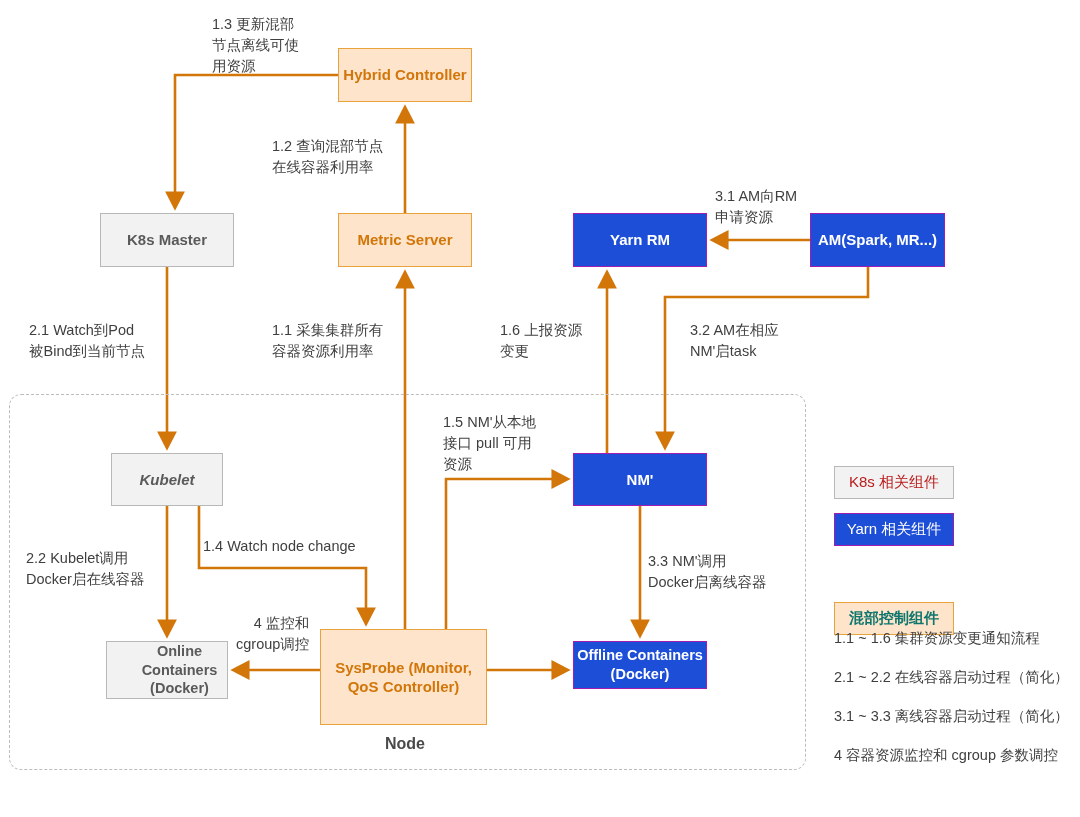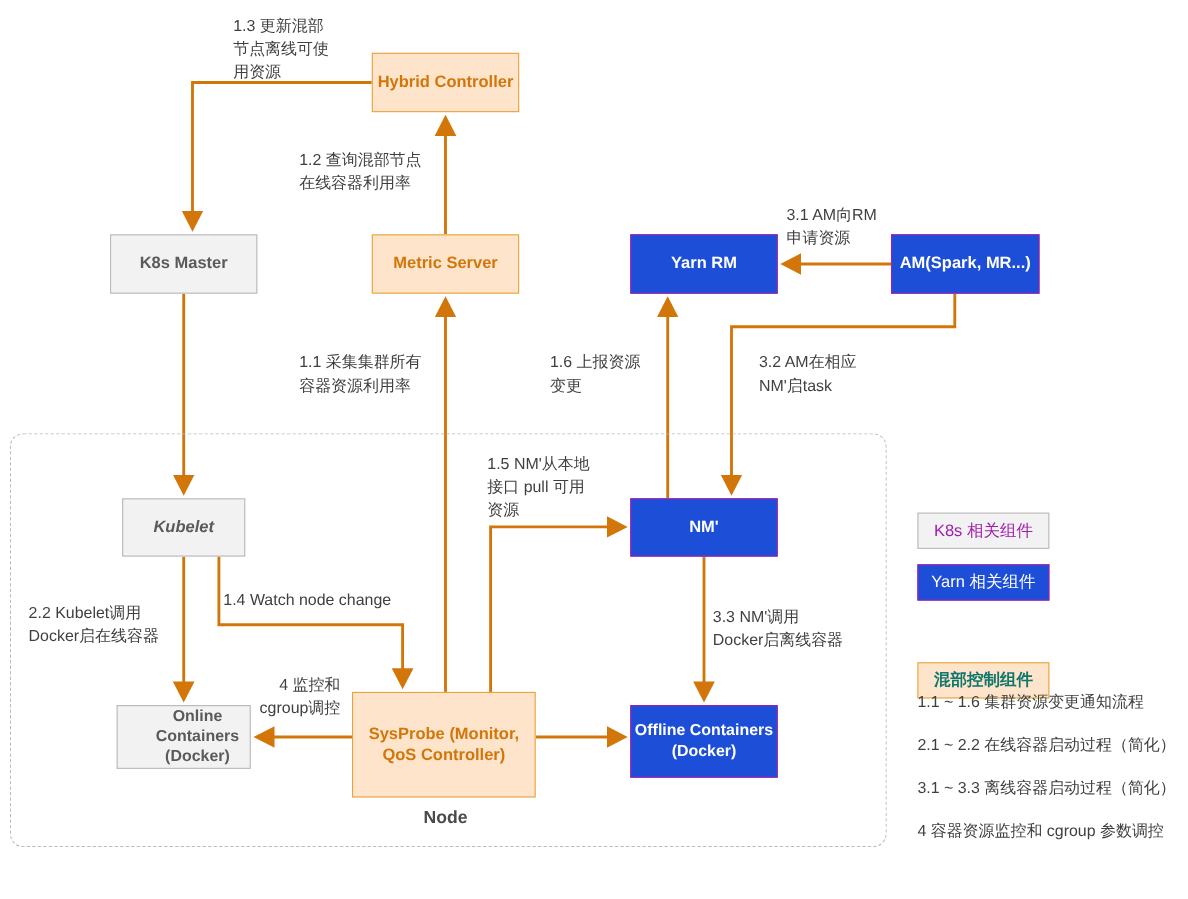--- a/index.html
+++ b/index.html
@@ -76,21 +76,21 @@
   }
   .legend-swatch {
     position: absolute;
     box-sizing: border-box;
     display: flex;
     align-items: center;
     justify-content: center;
     font-size: 15px;
     z-index: 4;
   }
-  .legend-swatch.k8s-style { color: #a21caf; font-weight: normal; }
+  .legend-swatch.k8s-style { color: #b91c1c; font-weight: normal; }
   .legend-swatch.yarn-style { color: #ffffff; font-weight: normal; }
   .legend-swatch.hybrid-style { color: #0f766e; font-weight: bold; margin-top: 42px; }
   .legend-note {
     position: absolute;
     font-size: 14.5px;
     color: #3f3f3f;
     white-space: nowrap;
     z-index: 4;
   }
 </style>
@@ -145,31 +145,33 @@
   <div class="node-box yarn-style" style="left:573px; top:213px; width:134px; height:54px;">Yarn RM</div>
   <div class="node-box yarn-style" style="left:810px; top:213px; width:135px; height:54px;">AM(Spark, MR...)</div>
   <div class="node-box k8s-style" style="left:111px; top:453px; width:112px; height:53px;font-style:italic;">Kubelet</div>
   <div class="node-box yarn-style" style="left:573px; top:453px; width:134px; height:53px;">NM'</div>
   <div class="node-box k8s-style" style="left:106px; top:641px; width:122px; height:58px; font-size:14.5px;padding-left:25px;">Online
 Containers
 (Docker)</div>
   <div class="node-box hybrid-style" style="left:320px; top:629px; width:167px; height:96px;">SysProbe
 (Monitor, QoS
 Controller)</div>
-  <div class="node-box yarn-style" style="left:573px; top:641px; width:134px; height:66px; font-size:14.5px;">Offline
+  <div class="node-box yarn-style" style="left:573px; top:641px; width:134px; height:48px; font-size:14.5px;">Offline
 Containers
 (Docker)</div>
 
   <div class="edge-label" style="left:212px; top:14px;">1.3 更新混部
 节点离线可使
 用资源</div>
   <div class="edge-label" style="left:272px; top:136px;">1.2 查询混部节点
 在线容器利用率</div>
   <div class="edge-label" style="left:715px; top:186px;">3.1 AM向RM
 申请资源</div>
+  <div class="edge-label" style="left:29px; top:320px;">2.1 Watch到Pod
+被Bind到当前节点</div>
   <div class="edge-label" style="left:272px; top:320px;">1.1 采集集群所有
 容器资源利用率</div>
   <div class="edge-label" style="left:500px; top:320px;">1.6 上报资源
 变更</div>
   <div class="edge-label" style="left:690px; top:320px;">3.2 AM在相应
 NM'启task</div>
   <div class="edge-label" style="left:443px; top:412px;">1.5 NM'从本地
 接口 pull 可用
 资源</div>
   <div class="edge-label" style="left:203px; top:536px;">1.4 Watch node change</div>

